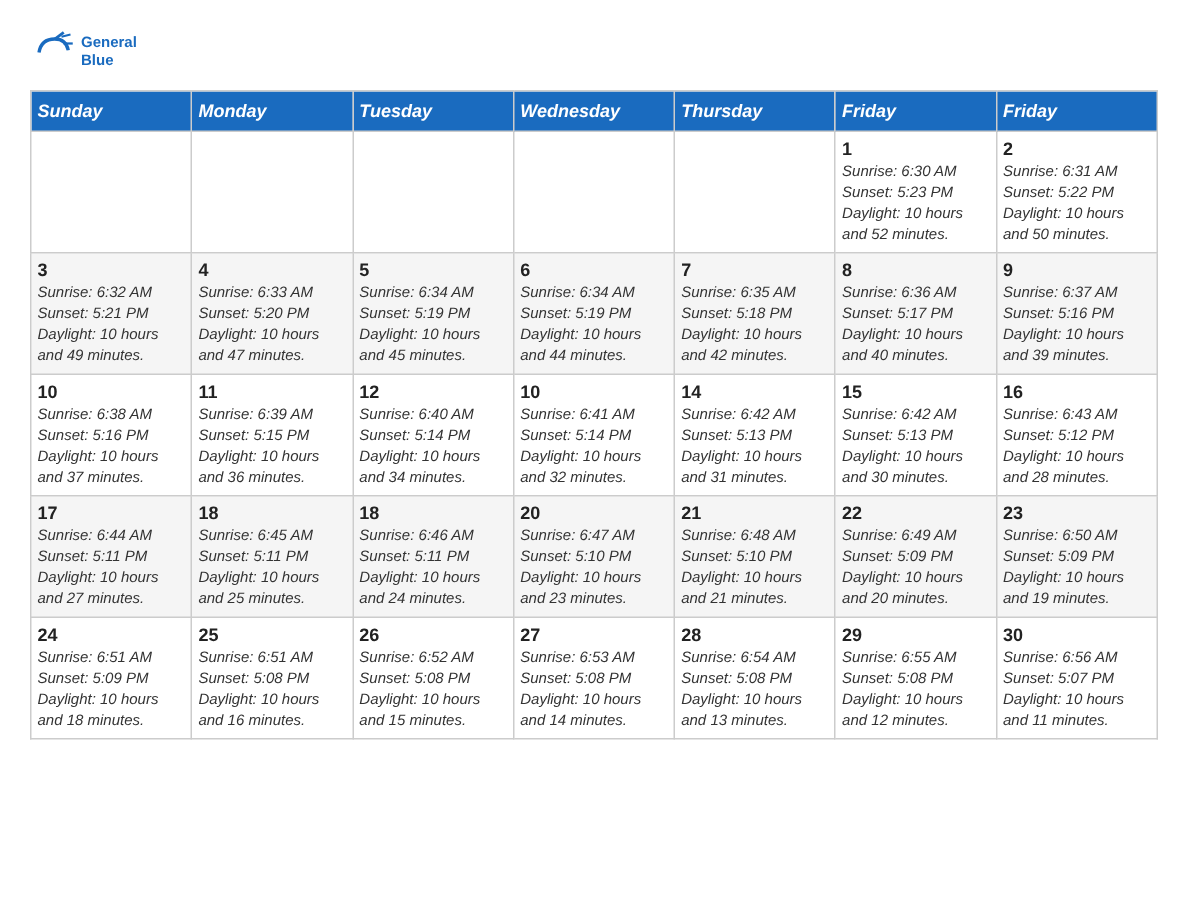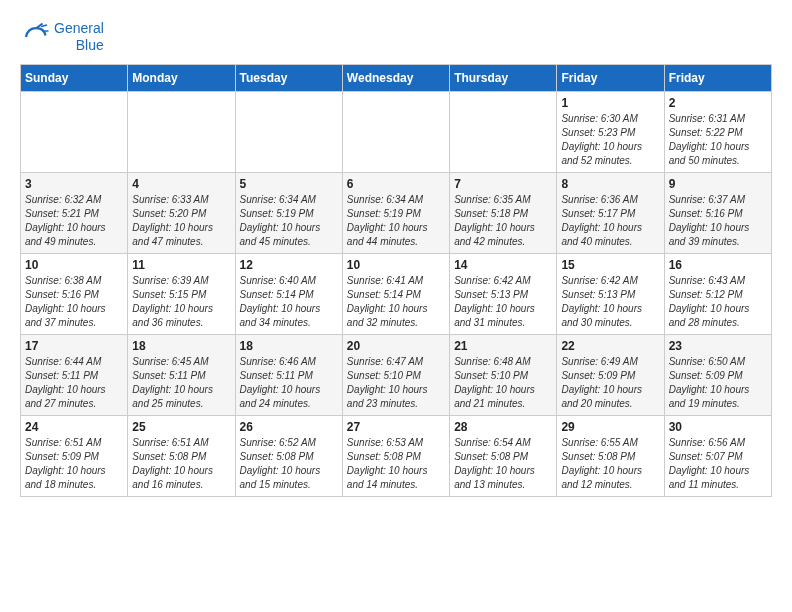--- a/index.html
+++ b/index.html
@@ -15,24 +15,23 @@
       justify-content: space-between;
       align-items: flex-start;
       margin-bottom: 10px;
     }
     .logo {
       display: flex;
       align-items: center;
       gap: 4px;
     }
     .logo-text {
-      font-size: 14px;
-      font-weight: normal;
+      font-size: 10px;
+      font-weight: bold;
       line-height: 1.2;
-      text-align: right;
     }
     .logo-text span {
       color: #1a6bbf;
     }
     .logo-icon {
       width: 30px;
       height: 30px;
     }
     .title-block {
       text-align: right;
@@ -52,20 +51,21 @@
       table-layout: fixed;
     }
     thead th {
       background-color: #1a6bbf;
       color: #fff;
       font-size: 12px;
       font-weight: bold;
       padding: 6px 4px;
       text-align: left;
       border: 1px solid #ccc;
+      font-style: italic;
     }
     tbody td {
       vertical-align: top;
       border: 1px solid #ccc;
       padding: 4px;
       font-size: 10px;
       color: #222;
       height: 78px;
       background: #fff;
     }

